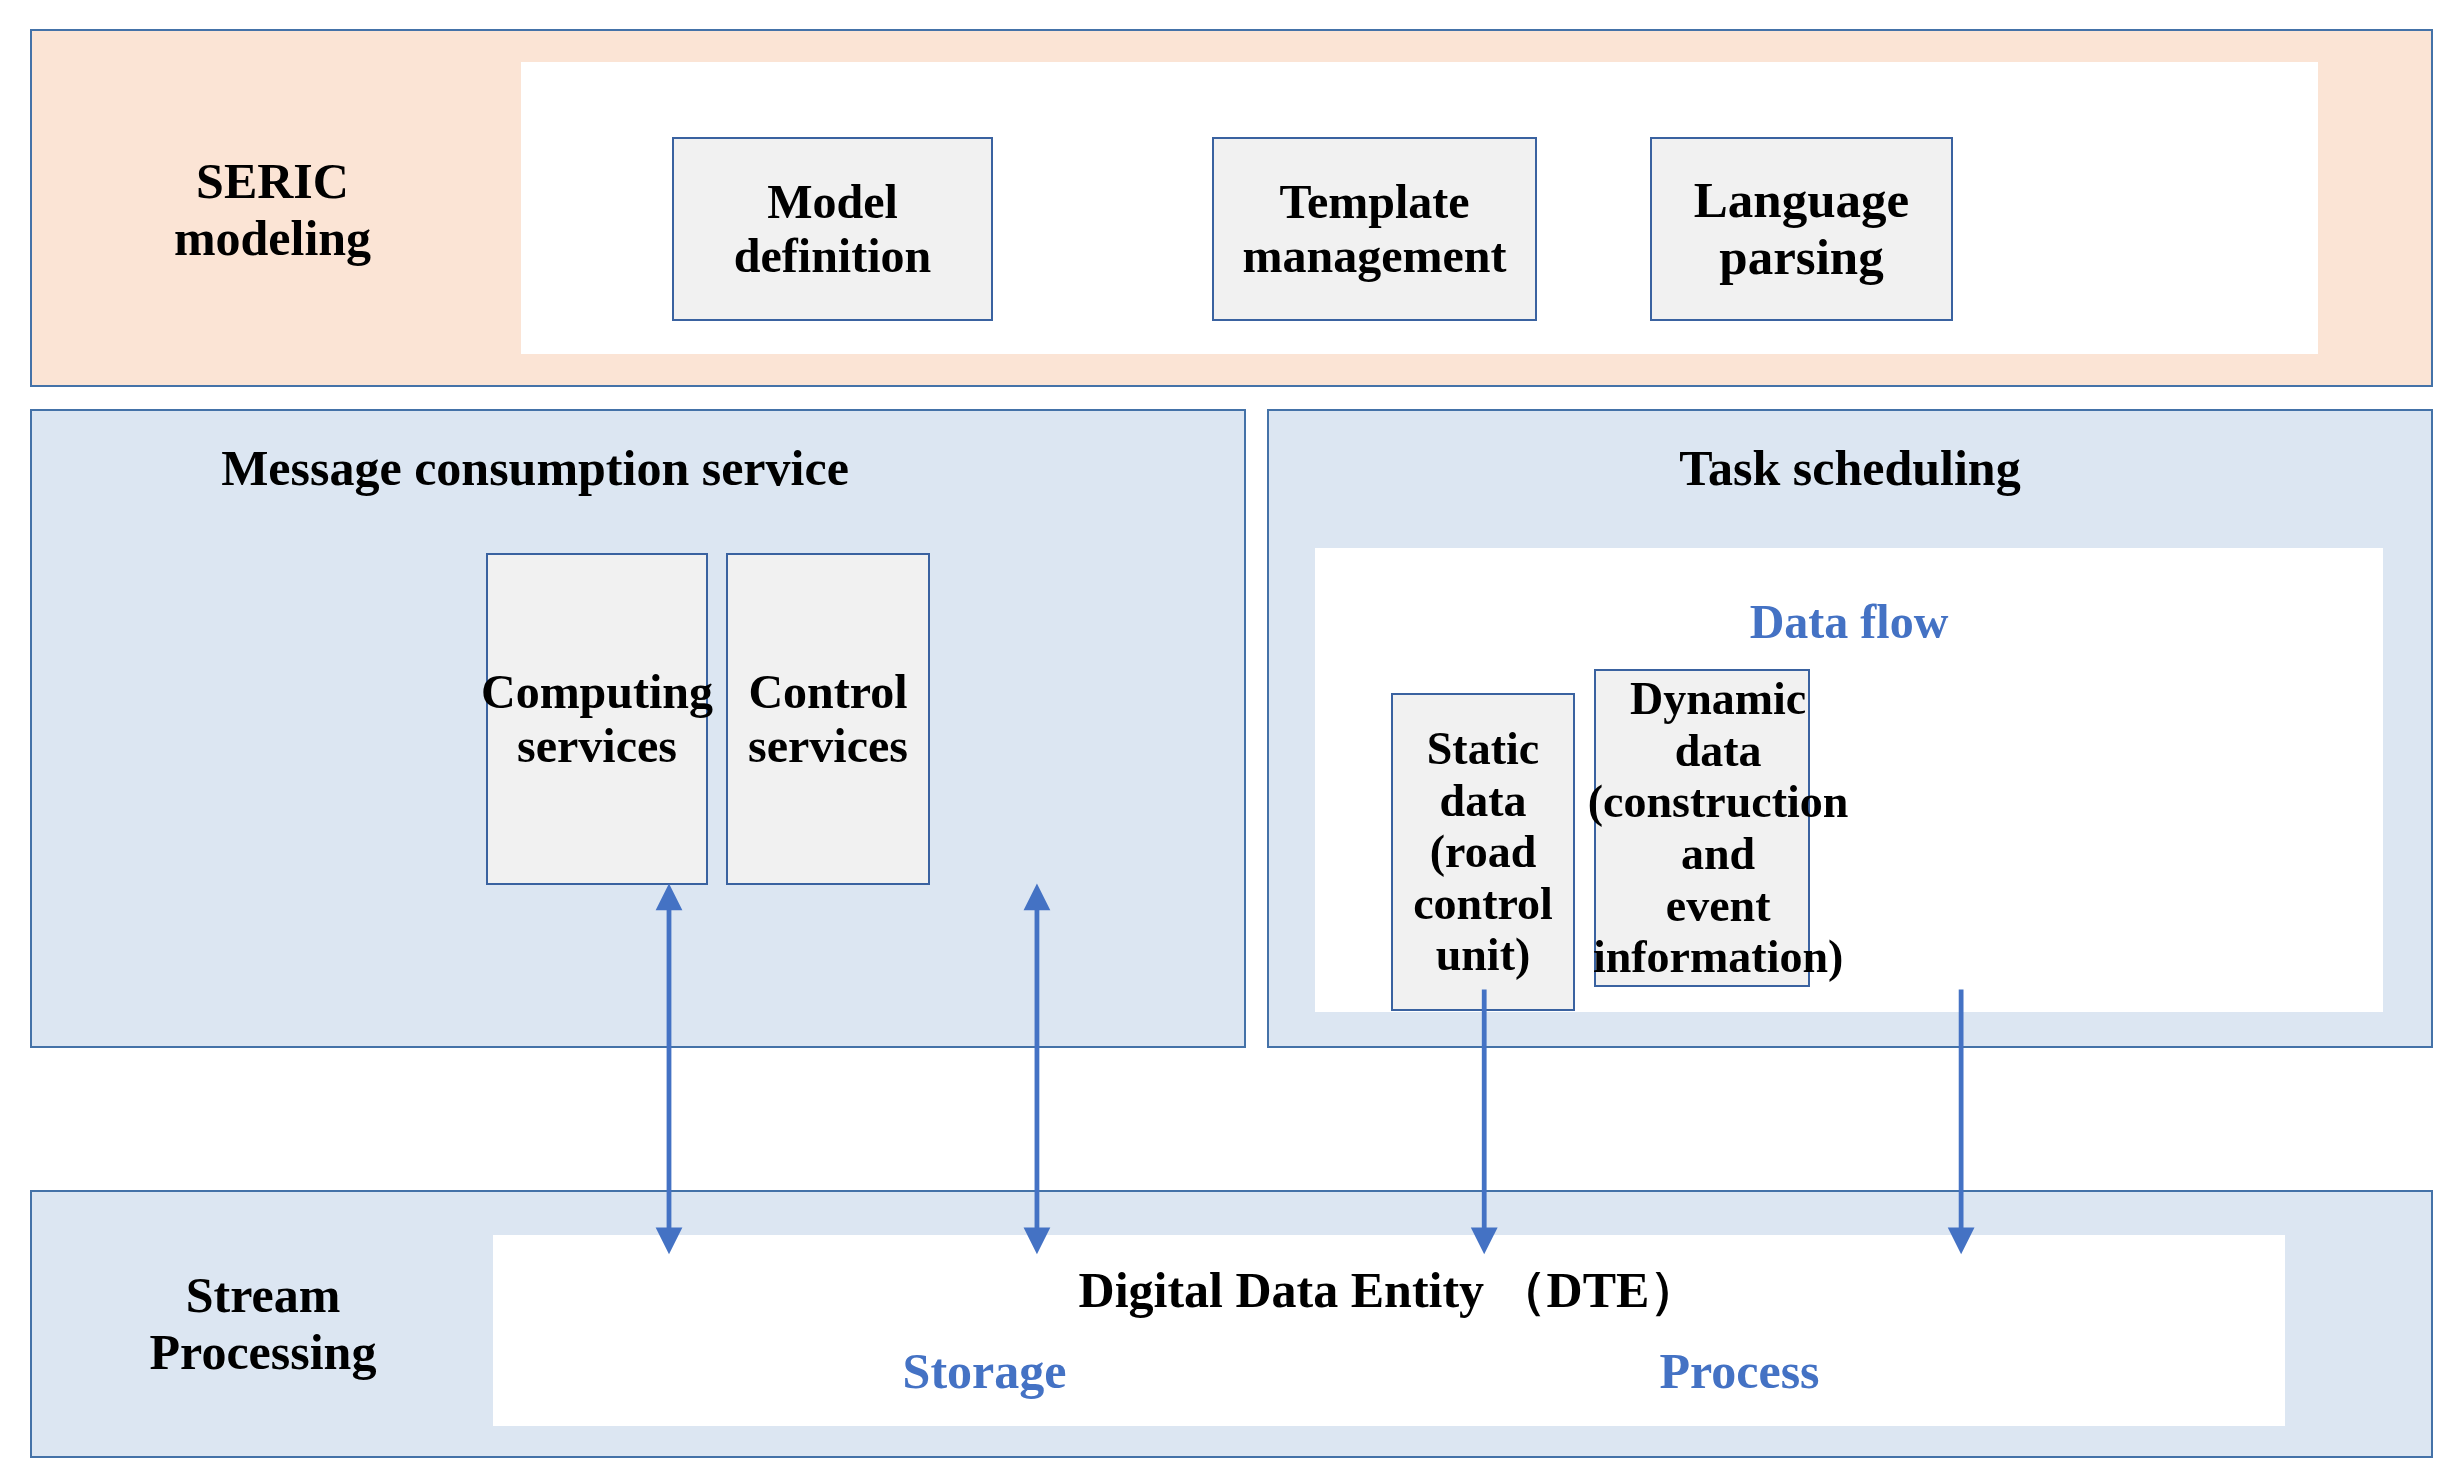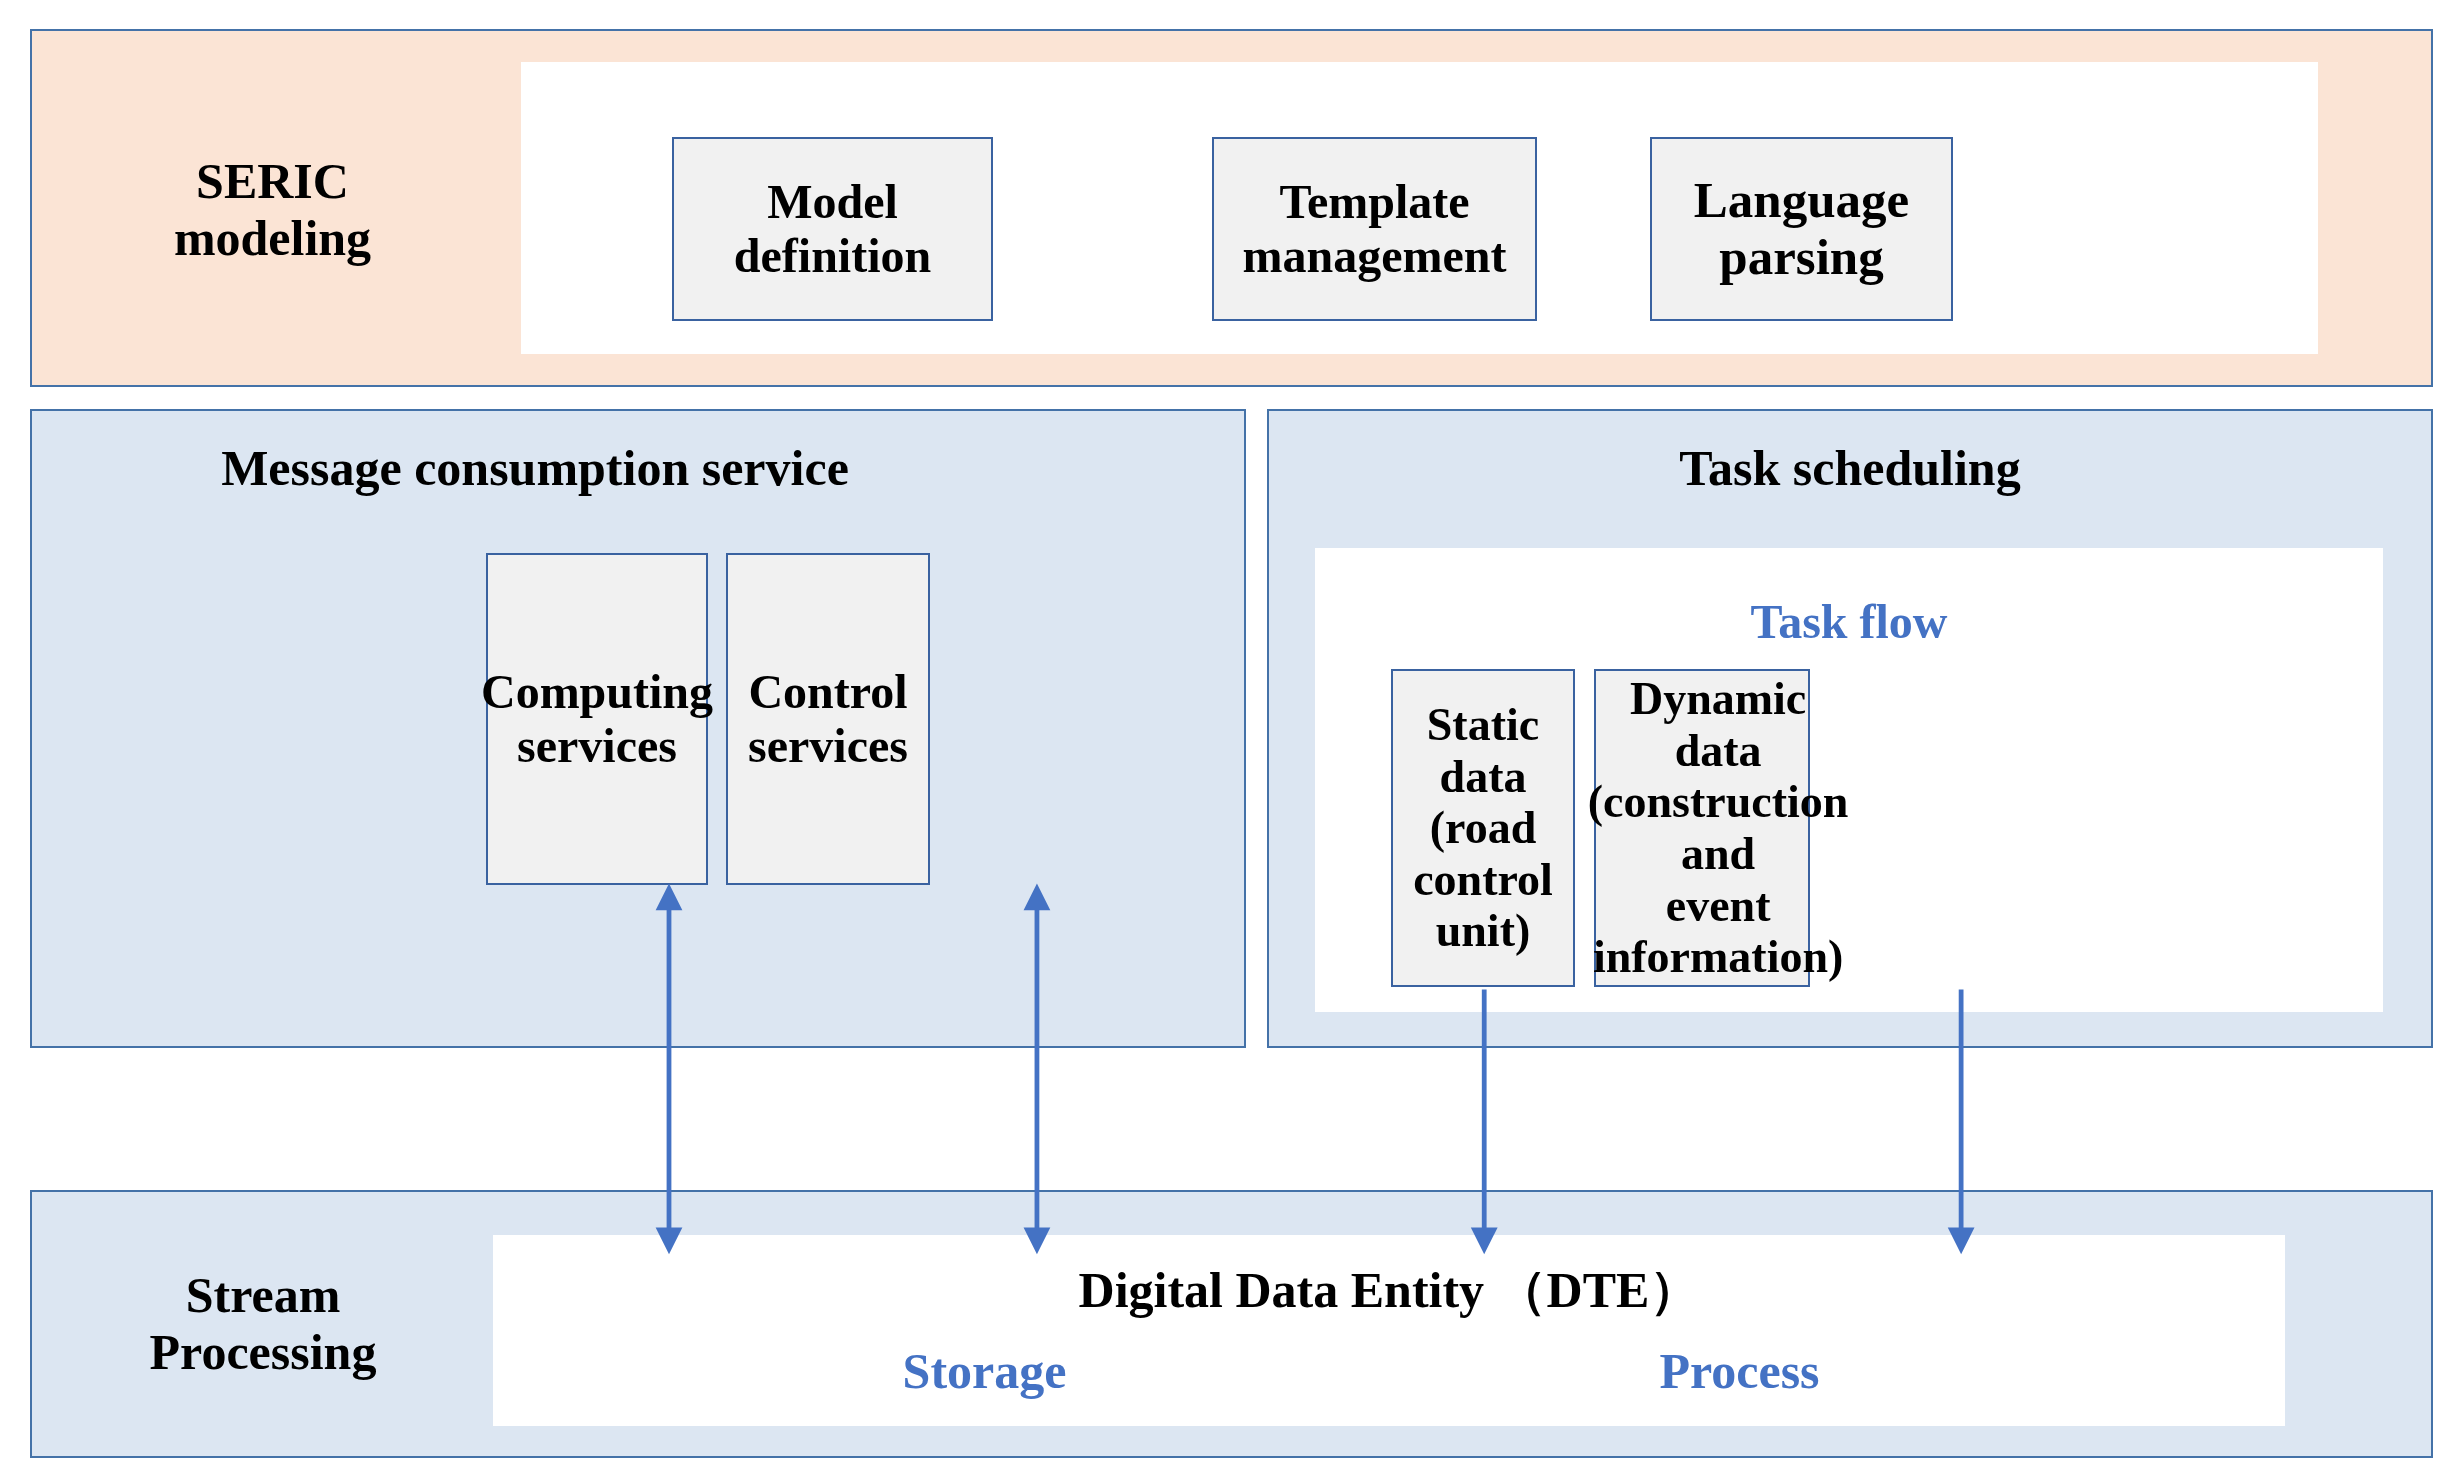--- a/index.html
+++ b/index.html
@@ -102,23 +102,23 @@
   <div class="node" style="left:726px; top:553px; width:204px; height:332px; font-size:48px;">Control<br>services</div>
 
   <div class="band band-blue" style="left:1267px; top:409px; width:1166px; height:639px;">
   </div>
 
   <div class="white-panel" style="left:1315px; top:548px; width:1068px; height:464px;">
   </div>
 
   <div class="label" style="left:1267px; top:440px; width:1166px; font-size:50px;">Task scheduling</div>
 
-  <div class="label label-blue" style="left:1315px; top:595px; width:1068px; font-size:48px;">Task flow</div>
+  <div class="label label-blue" style="left:1315px; top:595px; width:1068px; font-size:48px;">Data flow</div>
 
-  <div class="node" style="left:1391px; top:669px; width:184px; height:318px; font-size:46px;">Static data<br>(road<br>control unit)</div>
+  <div class="node" style="left:1391px; top:693px; width:184px; height:318px; font-size:46px;">Static data<br>(road<br>control unit)</div>
 
   <div class="node" style="left:1594px; top:669px; width:216px; height:318px; font-size:46px;padding-left:36px;">Dynamic data<br>(construction and<br>event<br>information)</div>
 
   <div class="band band-blue" style="left:30px; top:1190px; width:2403px; height:268px;">
   </div>
 
   <div class="white-panel" style="left:493px; top:1235px; width:1792px; height:191px;">
   </div>
 
   <div class="label" style="left:91px; top:1267px; width:344px; font-size:50px;">Stream<br>Processing</div>

